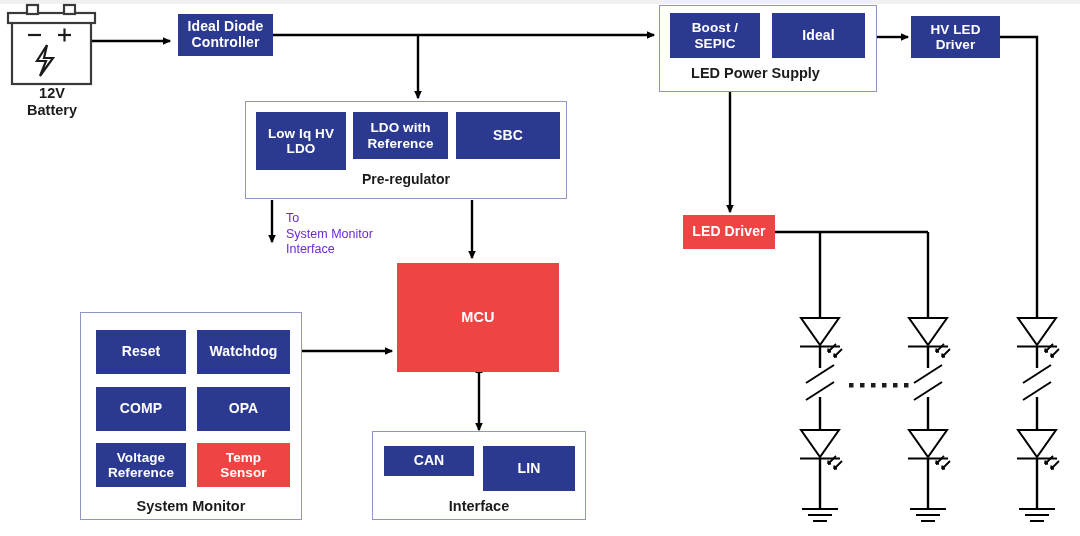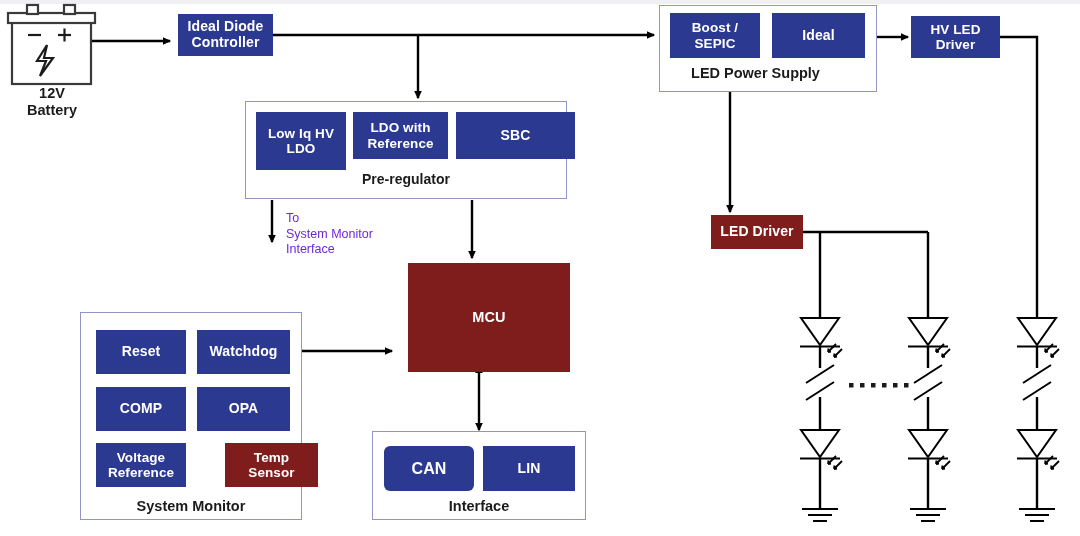--- a/index.html
+++ b/index.html
@@ -18,21 +18,21 @@
     position:absolute;
     background:#2B3990;
     color:#ffffff;
     font-weight:bold;
     display:flex;align-items:center;justify-content:center;
     text-align:center;
     line-height:1.12;
     letter-spacing:0.1px;
     box-sizing:border-box;
   }
-  .blk.gray{background:#7f1d1d;color:#ffffff;margin-left:28px;}
+  .blk.gray{background:#ef4444;color:#ffffff;}
   .group{
     position:absolute;
     border:1.5px solid #9194C6;
     background:transparent;
     box-sizing:border-box;
   }
   .grouplabel{
     position:absolute;
     color:#1b1b1b;
     font-weight:bold;
@@ -217,42 +217,42 @@
 Battery</div>
 
   <div class="blk" style="left:178px;top:14px;width:95px;height:42px;font-size:14px;white-space:pre;">Ideal Diode
 Controller</div>
 
   <div class="group" style="left:245px;top:101px;width:322px;height:98px;"></div>
   <div class="blk" style="left:256px;top:112px;width:90px;height:58px;font-size:13.5px;white-space:pre;">Low Iq HV
 LDO</div>
   <div class="blk" style="left:353px;top:112px;width:95px;height:47px;font-size:13.5px;white-space:pre;">LDO with
 Reference</div>
-  <div class="blk" style="left:456px;top:112px;width:119px;height:47px;font-size:14px;white-space:pre;">SBC</div>
+  <div class="blk" style="left:456px;top:112px;width:104px;height:47px;font-size:14px;white-space:pre;">SBC</div>
   <div class="grouplabel" style="left:245px;top:171px;width:322px;font-size:14px;">Pre-regulator</div>
 
   <div class="note" style="left:286px;top:211px;">To
 System Monitor
 Interface</div>
 
-  <div class="blk gray" style="left:380px;top:263px;width:162px;height:109px;font-size:14.5px;">MCU</div>
+  <div class="blk gray" style="left:397px;top:263px;width:162px;height:109px;font-size:14.5px;">MCU</div>
 
   <div class="group" style="left:80px;top:312px;width:222px;height:208px;"></div>
   <div class="blk" style="left:96px;top:330px;width:90px;height:44px;font-size:14px;white-space:pre;">Reset</div>
   <div class="blk" style="left:197px;top:330px;width:93px;height:44px;font-size:14px;white-space:pre;">Watchdog</div>
   <div class="blk" style="left:96px;top:387px;width:90px;height:44px;font-size:14px;white-space:pre;">COMP</div>
   <div class="blk" style="left:197px;top:387px;width:93px;height:44px;font-size:14px;white-space:pre;">OPA</div>
   <div class="blk" style="left:96px;top:443px;width:90px;height:44px;font-size:13.5px;white-space:pre;">Voltage
 Reference</div>
   <div class="blk gray" style="left:197px;top:443px;width:93px;height:44px;font-size:13.5px;white-space:pre;">Temp
 Sensor</div>
   <div class="grouplabel" style="left:80px;top:498px;width:222px;font-size:14.5px;">System Monitor</div>
 
   <div class="group" style="left:372px;top:431px;width:214px;height:89px;"></div>
-  <div class="blk" style="left:384px;top:446px;width:90px;height:45px;font-size:16px;white-space:pre;border-radius:6px;">CAN</div>
+  <div class="blk" style="left:384px;top:446px;width:90px;height:30px;font-size:14px;white-space:pre;">CAN</div>
   <div class="blk" style="left:483px;top:446px;width:92px;height:45px;font-size:14px;white-space:pre;">LIN</div>
   <div class="grouplabel" style="left:372px;top:498px;width:214px;font-size:14.5px;">Interface</div>
 
   <div class="group" style="left:659px;top:5px;width:218px;height:87px;"></div>
   <div class="blk" style="left:670px;top:13px;width:90px;height:45px;font-size:13.5px;white-space:pre;">Boost /
 SEPIC</div>
   <div class="blk" style="left:772px;top:13px;width:93px;height:45px;font-size:14px;white-space:pre;">Ideal</div>
   <div class="grouplabel" style="left:659px;top:65px;width:193px;font-size:14.5px;">LED Power Supply</div>
 
   <div class="blk" style="left:911px;top:16px;width:89px;height:42px;font-size:13.5px;white-space:pre;">HV LED

